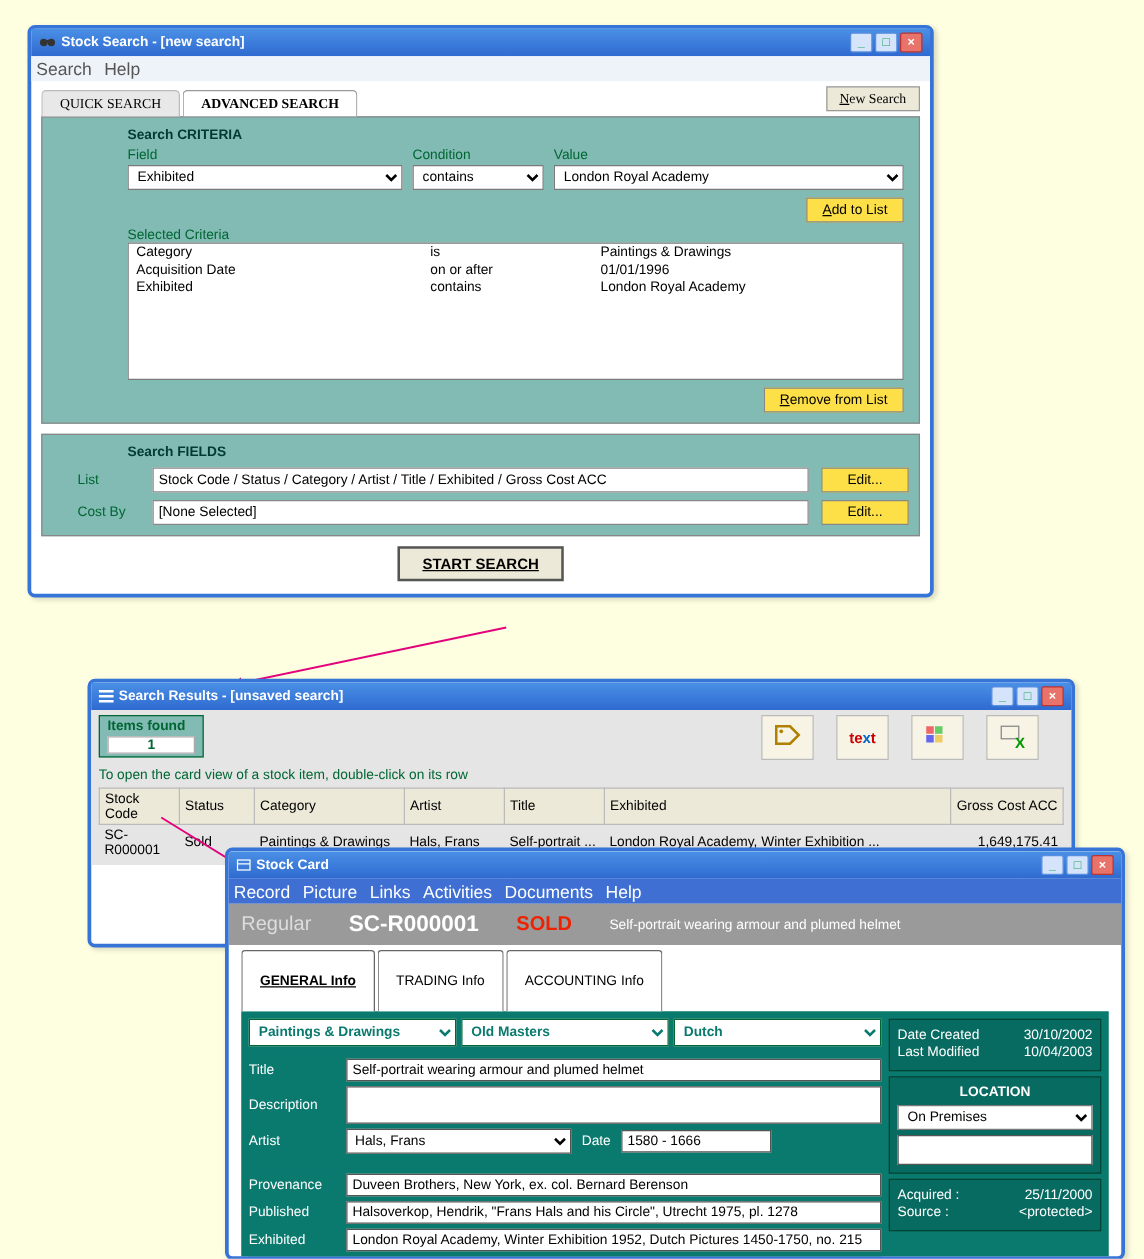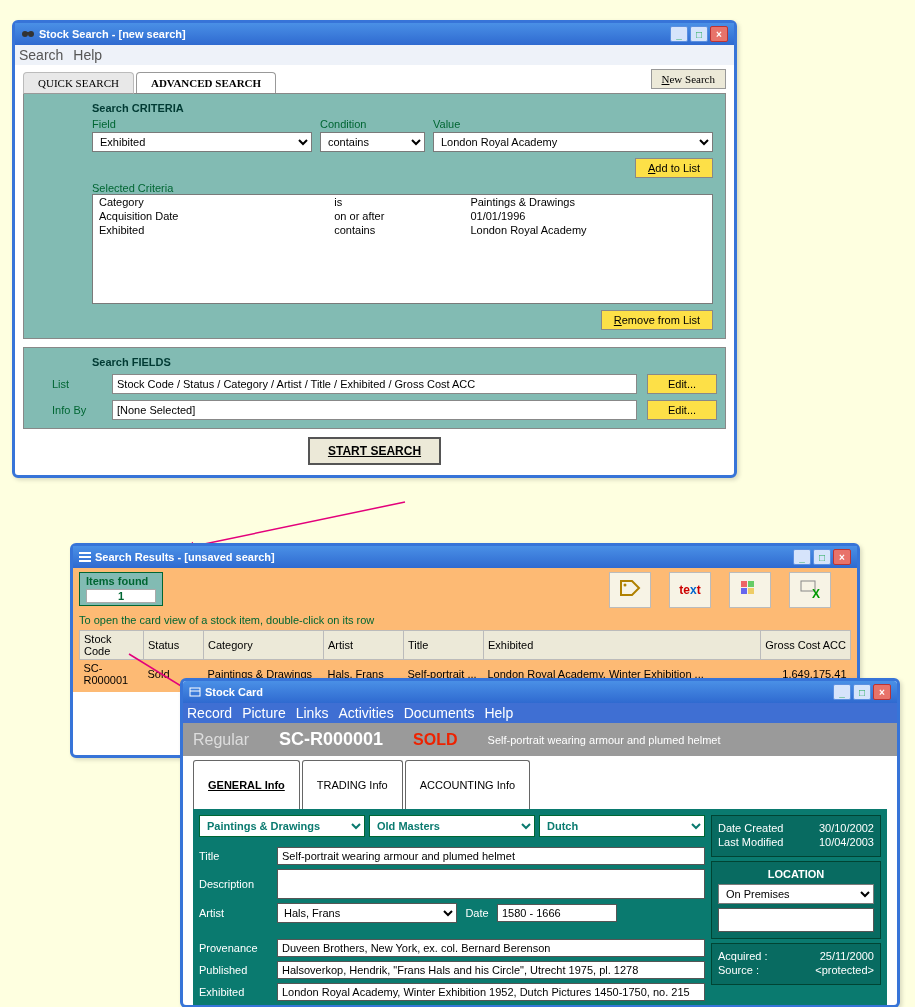--- a/index.html
+++ b/index.html
@@ -104,21 +104,21 @@
   .start-search {
     display:block; margin:6px auto 10px auto;
     background:#ece9d8; border:2px solid #555; padding:5px 18px;
     font-weight:bold; font-size:12px; text-decoration:underline;
     cursor:pointer;
   }
   .arrow {
     position:absolute; pointer-events:none;
   }
   
-  .results-body { padding:4px 6px; background:#fdba74; }
+  .results-body { padding:4px 6px; background:#e5e5e5; }
   .items-found {
     display:inline-block; background:#82bbb3; border:1px solid #063;
     padding:2px 6px; font-weight:bold; color:#063;
   }
   .items-found .count {
     background:#fff; border:1px solid #aaa; width:70px; display:inline-block;
     text-align:center; font-weight:bold; margin-top:2px;
   }
   .toolbar-icons { float:right; display:flex; gap:18px; margin-right:20px; }
   .tool-icon {
@@ -152,21 +152,21 @@
   .f-row .val { flex:1; background:#fff; border:1px solid #555; padding:2px 4px; min-height:18px; font-size:11px; }
   .f-row select.val { padding:1px 2px; height:20px;}
   .side-panel { background:#086b61; border:1px solid #043; padding:6px; color:#fff; font-size:11px;}
   .side-panel .row { display:flex; justify-content:space-between; margin-bottom:2px;}
   .loc-title { text-align:center; font-weight:bold; color:#fff; }
   .underline-first::first-letter { text-decoration: underline; }
 </style>
 </head>
 <body>
 
-<div class="window" style="left:12px; top:20px; width:725px;">
+<div class="window" style="left:22px; top:20px; width:725px;">
   <div class="titlebar">
     <span class="icon">
       <svg width="14" height="12" viewBox="0 0 14 12">
           <circle cx="4" cy="6" r="3" fill="#333"></circle>
           <circle cx="10" cy="6" r="3" fill="#333"></circle>
           <rect x="5" y="4" width="4" height="2" fill="#333"></rect>
         </svg>
     </span>
     <span class="title">Stock Search - [new search]</span>
     <div class="win-btns">
@@ -239,21 +239,21 @@
   </div>
 
   <div class="panel">
     <div class="criteria-label" style="margin-left:60px;">Search FIELDS</div>
     <div class="fields-row">
       <div class="lbl">List</div>
       <div class="readonly-field">Stock Code / Status / Category / Artist / Title / Exhibited / Gross Cost ACC</div>
       <button class="btn" style="width:70px;">Edit...</button>
     </div>
     <div class="fields-row">
-      <div class="lbl">Info By</div>
+      <div class="lbl">Cost By</div>
       <div class="readonly-field">[None Selected]</div>
       <button class="btn" style="width:70px;">Edit...</button>
     </div>
   </div>
 
   <button class="start-search">START SEARCH</button>
 </div>
 
 <svg class="arrow" style="left:175px; top:498px;" width="240" height="60">
   <defs>

